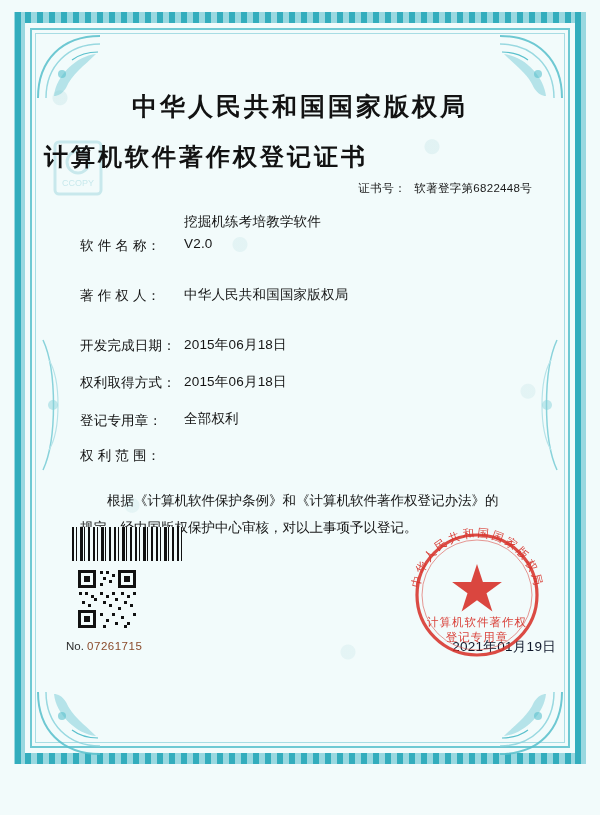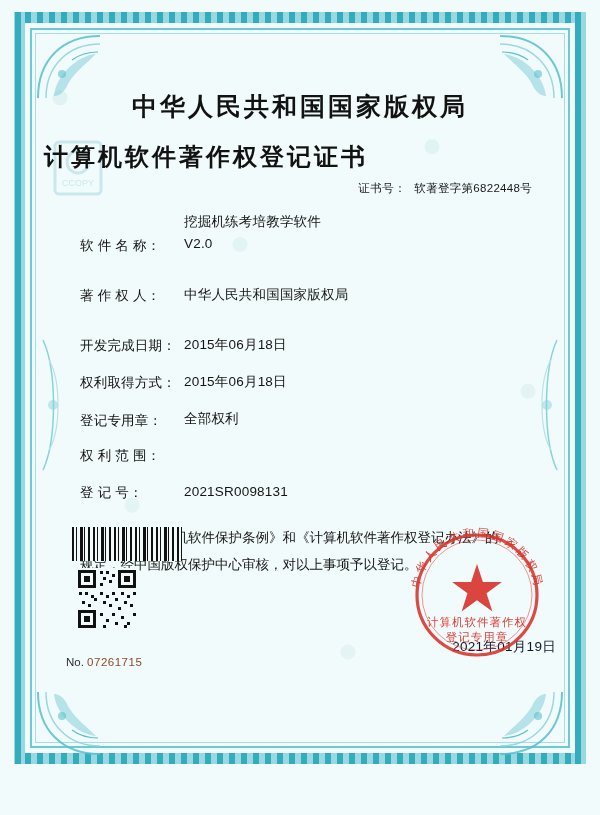--- a/index.html
+++ b/index.html
@@ -206,21 +206,21 @@
     position: absolute;
     left: 76px;
     top: 568px;
     width: 62px;
     height: 62px;
   }
 
   .serial {
     position: absolute;
     left: 66px;
-    top: 656px;
+    top: 640px;
     font-size: 11.5px;
     color: #2f2f2f;
   }
   .serial .sn { color: #8a4a2a; letter-spacing: 0.5px; }
 
   .date-line {
     position: absolute;
     right: 44px;
     top: 638px;
     font-size: 13.5px;
@@ -366,24 +366,20 @@
 
       <div class="field-row">
         <div class="field-label">登记专用章：</div>
         <div class="field-value">全部权利</div>
       </div>
 
       <div class="field-row">
         <div class="field-label">权 利 范 围：</div>
       </div>
 
-      <div class="field-row">
-        <div class="field-label">登 记 号：</div>
-        <div class="field-value">2021SR0098131</div>
-      </div>
 
     </div>
 
     <div class="para">
       <span class="indent"></span><span>根据《计算机软件保护条例》和《计算机软件著作权登记办法》的</span><br>
       <span>规定，经中国版权保护中心审核，对以上事项予以登记。</span>
     </div>
 
   </div>
 

